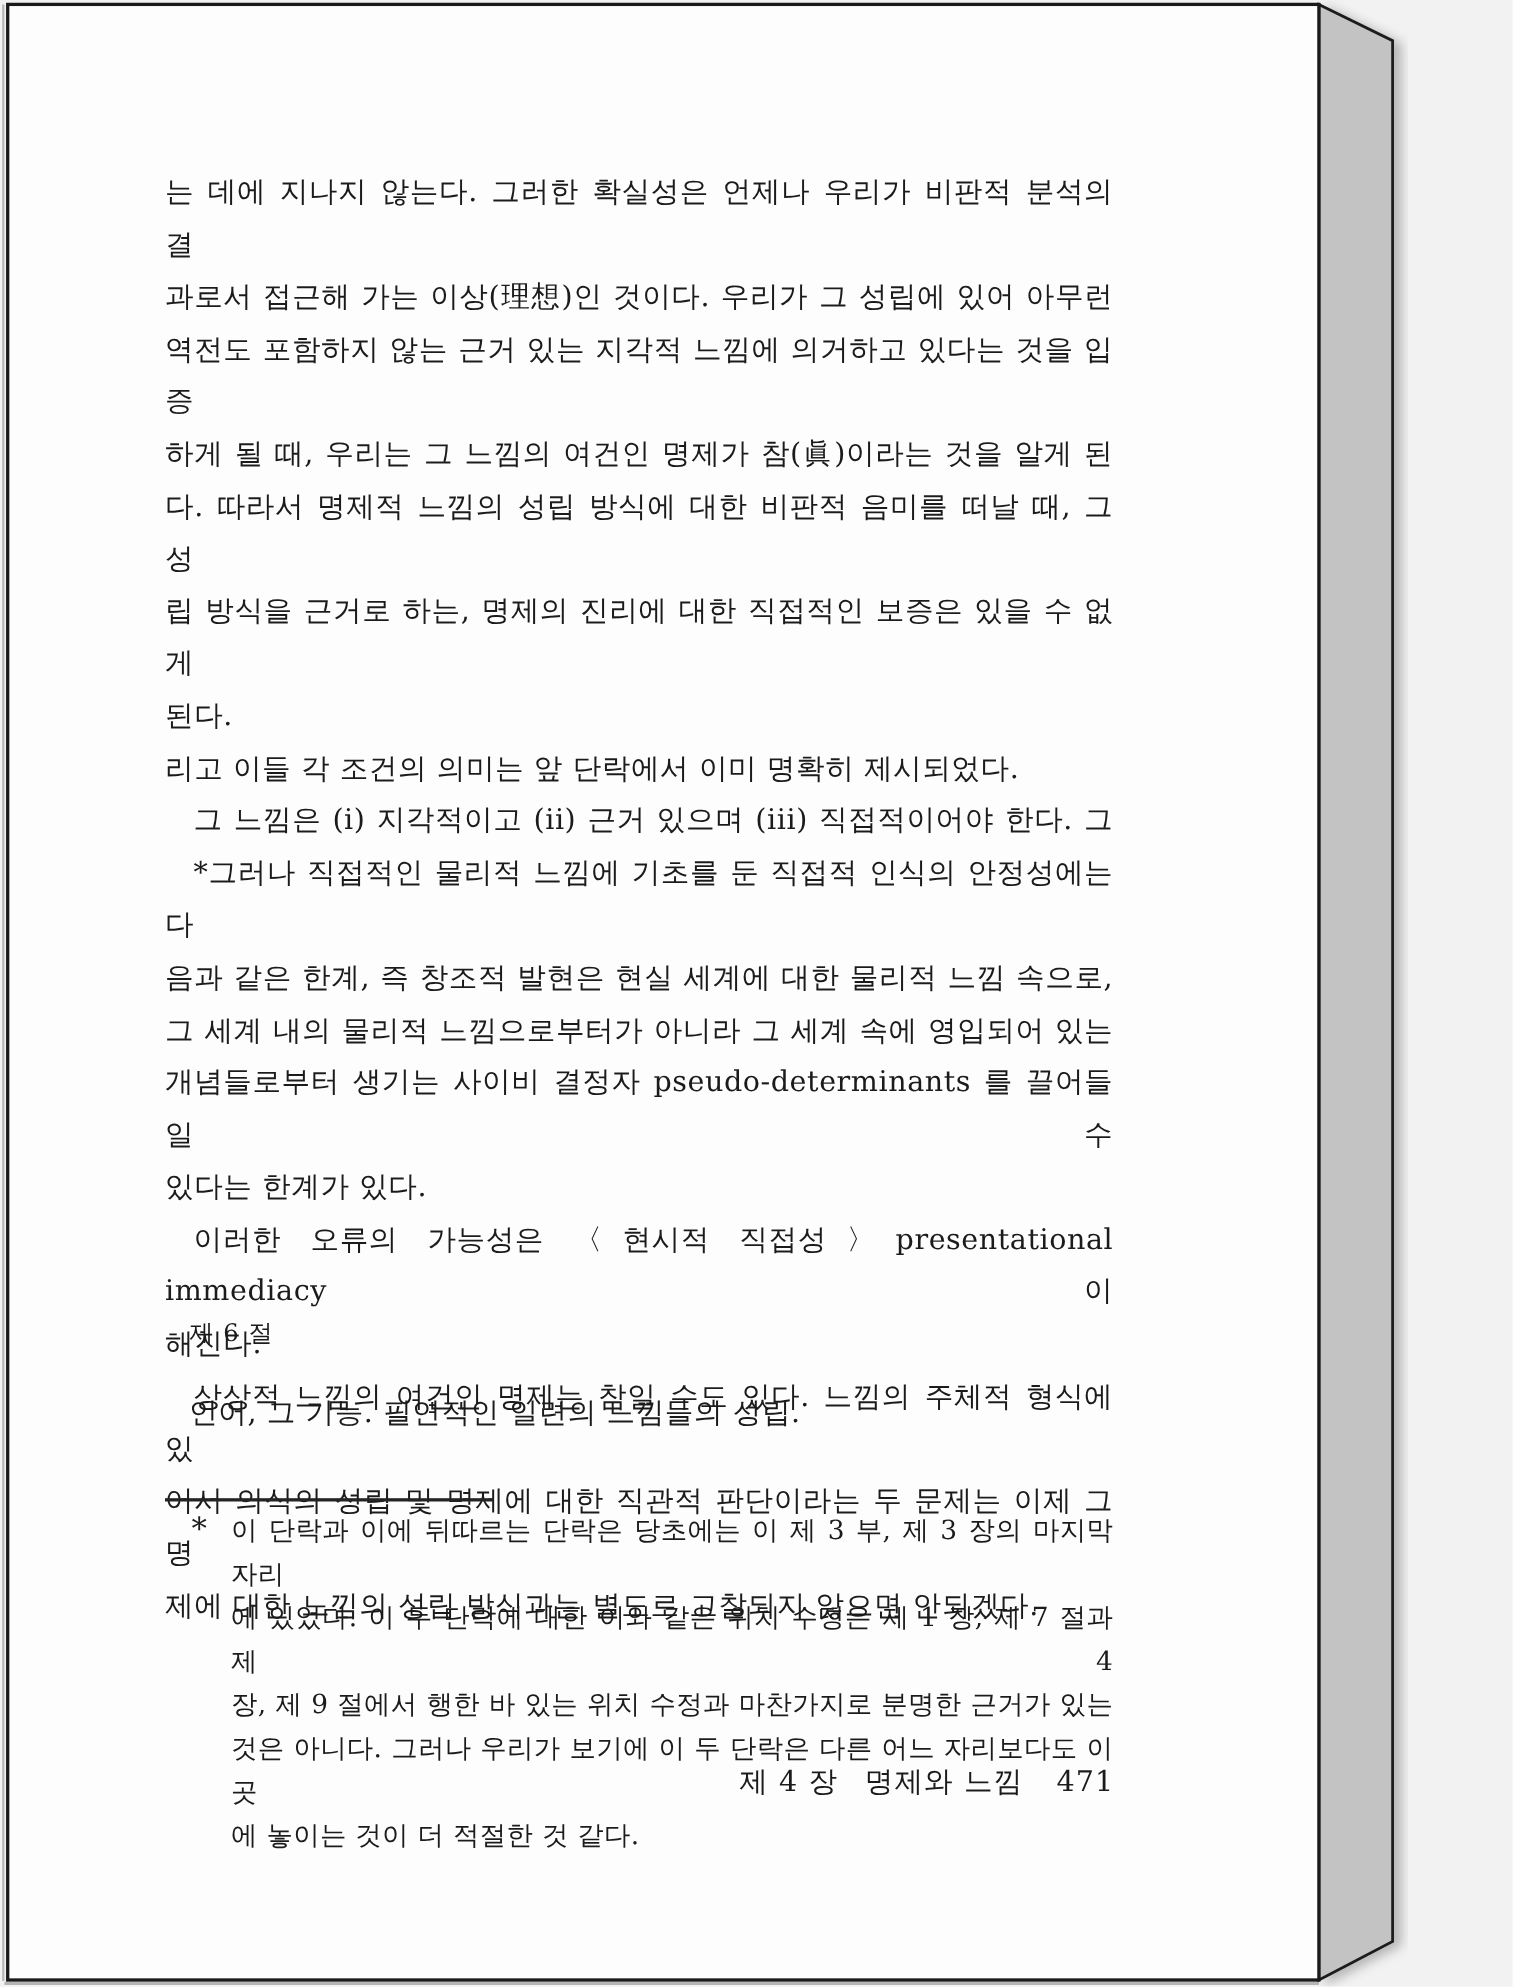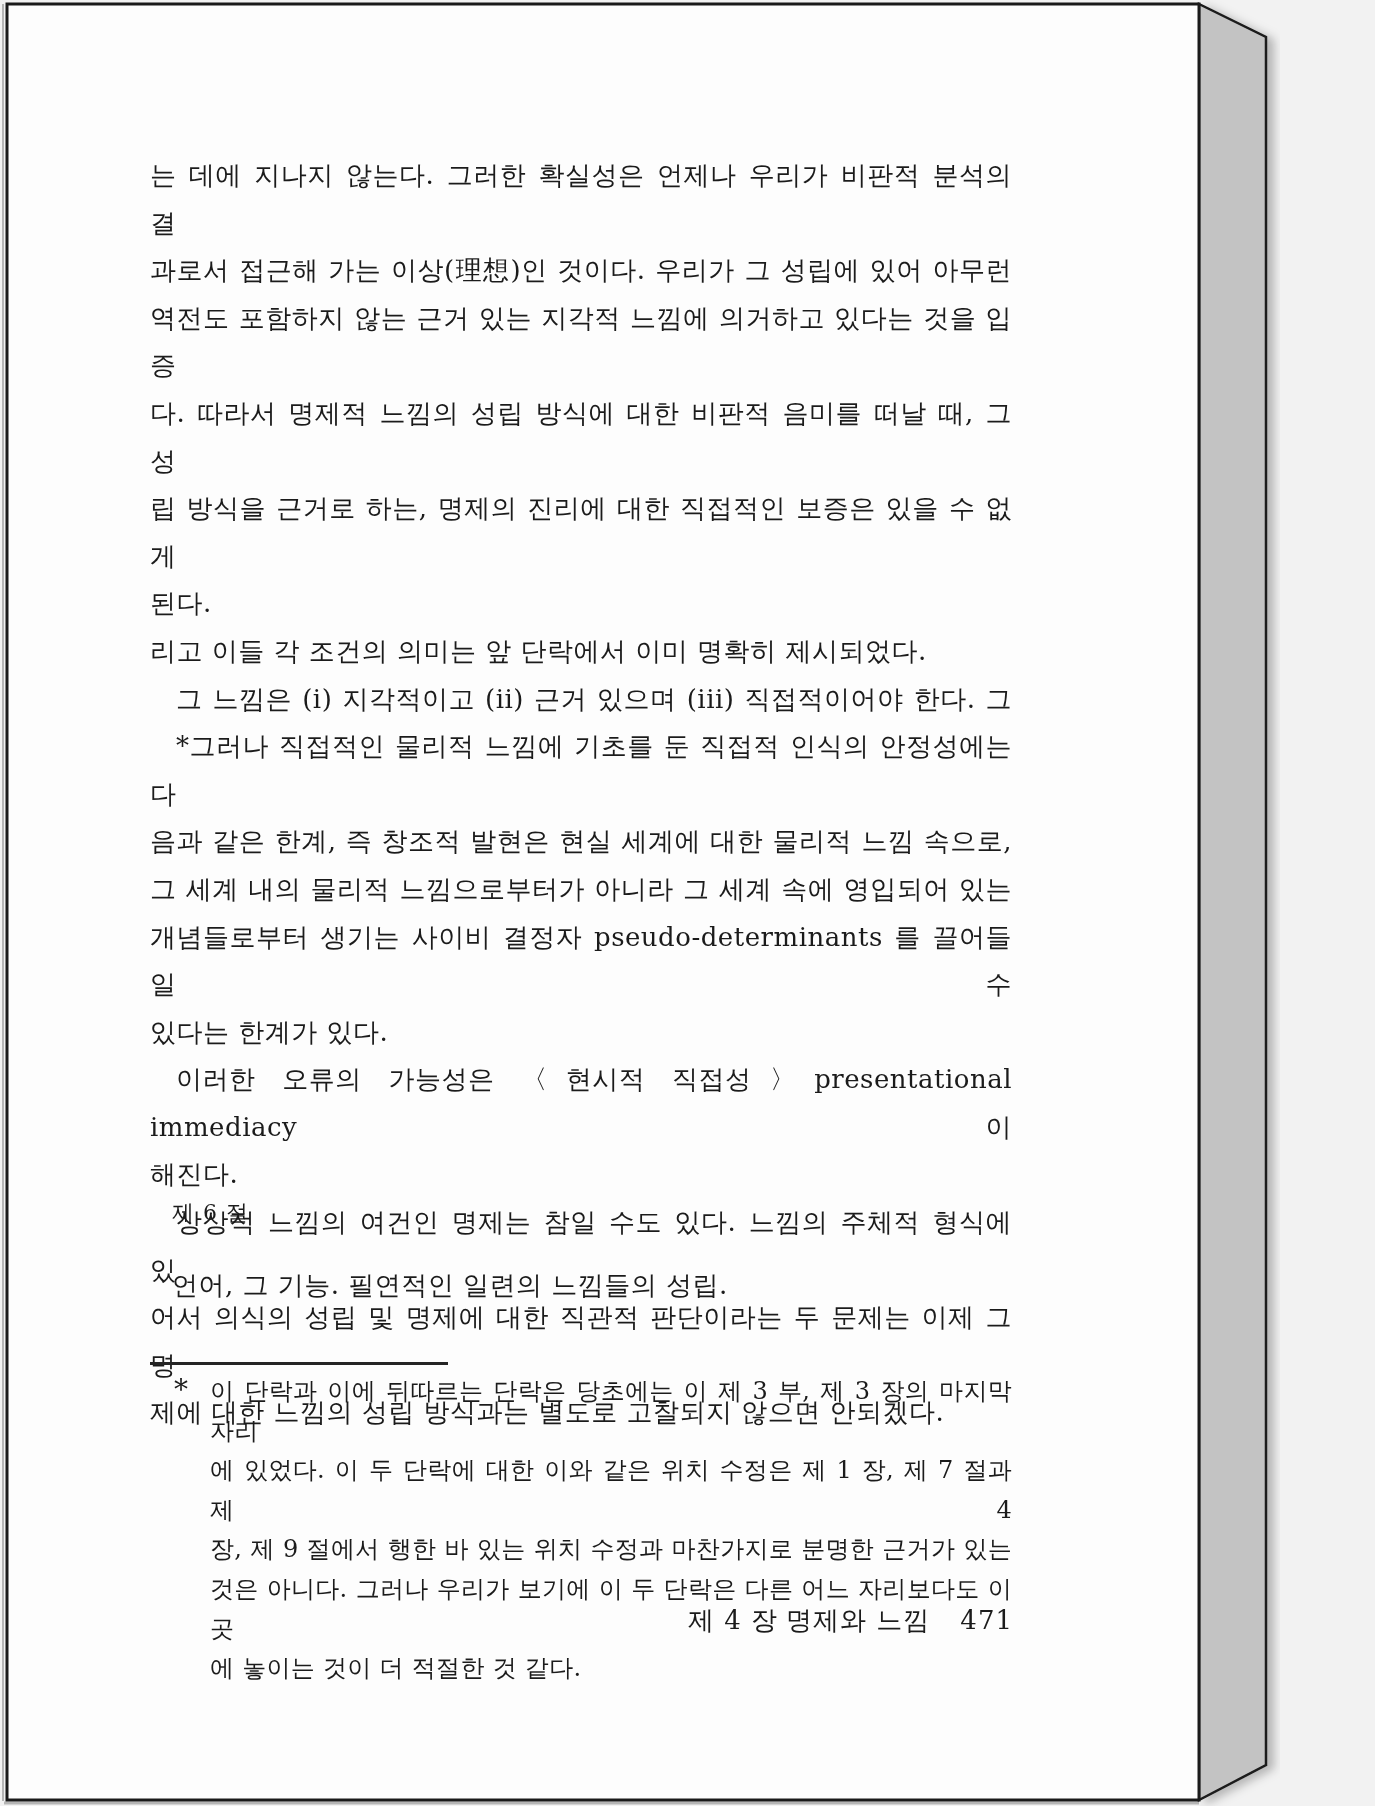--- a/index.html
+++ b/index.html
@@ -50,21 +50,21 @@
   .fn-line{
     text-align:justify;text-align-last:justify;letter-spacing:0.3px;
   }
   .fn-line:last-child{text-align-last:left;}
 
   
   .page-footer{
     position:absolute;left:150px;top:1597px;width:863px;
     font-size:26px;line-height:47.6px;text-align:right;letter-spacing:1px;
   }
-  .ft-title{margin-left:8px;text-align:center;}
+  .ft-title{margin-left:24px;text-align:center;}
   .ft-num{margin-left:30px;font-family:"DejaVu Serif","Liberation Serif",serif;}
 </style>
 </head>
 <body>
 
 <div class="scene">
 
   <svg class="book-svg" width="1375" height="1806" viewBox="0 0 1375 1806">
     <defs>
       <filter id="edgeShadow" x="-20%" y="-20%" width="140%" height="140%">
@@ -79,20 +79,21 @@
 
     <rect x="7" y="4" width="1192" height="1796" fill="#fdfdfd" stroke="#1a1a1a" stroke-width="3"></rect>
   </svg>
 
   <div class="content">
 
     <div class="body-text">
         <div class="line">는 데에 지나지 않는다. 그러한 확실성은 언제나 우리가 비판적 분석의 결</div>
         <div class="line">과로서 접근해 가는 이상(理想)인 것이다. 우리가 그 성립에 있어 아무런</div>
         <div class="line">역전도 포함하지 않는 근거 있는 지각적 느낌에 의거하고 있다는 것을 입증</div>
+        <div class="line">하게 될 때, 우리는 그 느낌의 여건인 명제가 참(眞)이라는 것을 알게 된</div>
         <div class="line">다. 따라서 명제적 느낌의 성립 방식에 대한 비판적 음미를 떠날 때, 그 성</div>
         <div class="line">립 방식을 근거로 하는, 명제의 진리에 대한 직접적인 보증은 있을 수 없게</div>
         <div class="line last">된다.</div>
         <div class="line last">리고 이들 각 조건의 의미는 앞 단락에서 이미 명확히 제시되었다.</div>
         <div class="line indent">그 느낌은 (i) 지각적이고 (ii) 근거 있으며 (iii) 직접적이어야 한다. 그</div>
         <div class="line indent">*그러나 직접적인 물리적 느낌에 기초를 둔 직접적 인식의 안정성에는 다</div>
         <div class="line">음과 같은 한계, 즉 창조적 발현은 현실 세계에 대한 물리적 느낌 속으로,</div>
         <div class="line">그 세계 내의 물리적 느낌으로부터가 아니라 그 세계 속에 영입되어 있는</div>
         <div class="line">개념들로부터 생기는 사이비 결정자 pseudo-determinants 를 끌어들일 수</div>
         <div class="line last">있다는 한계가 있다.</div>

